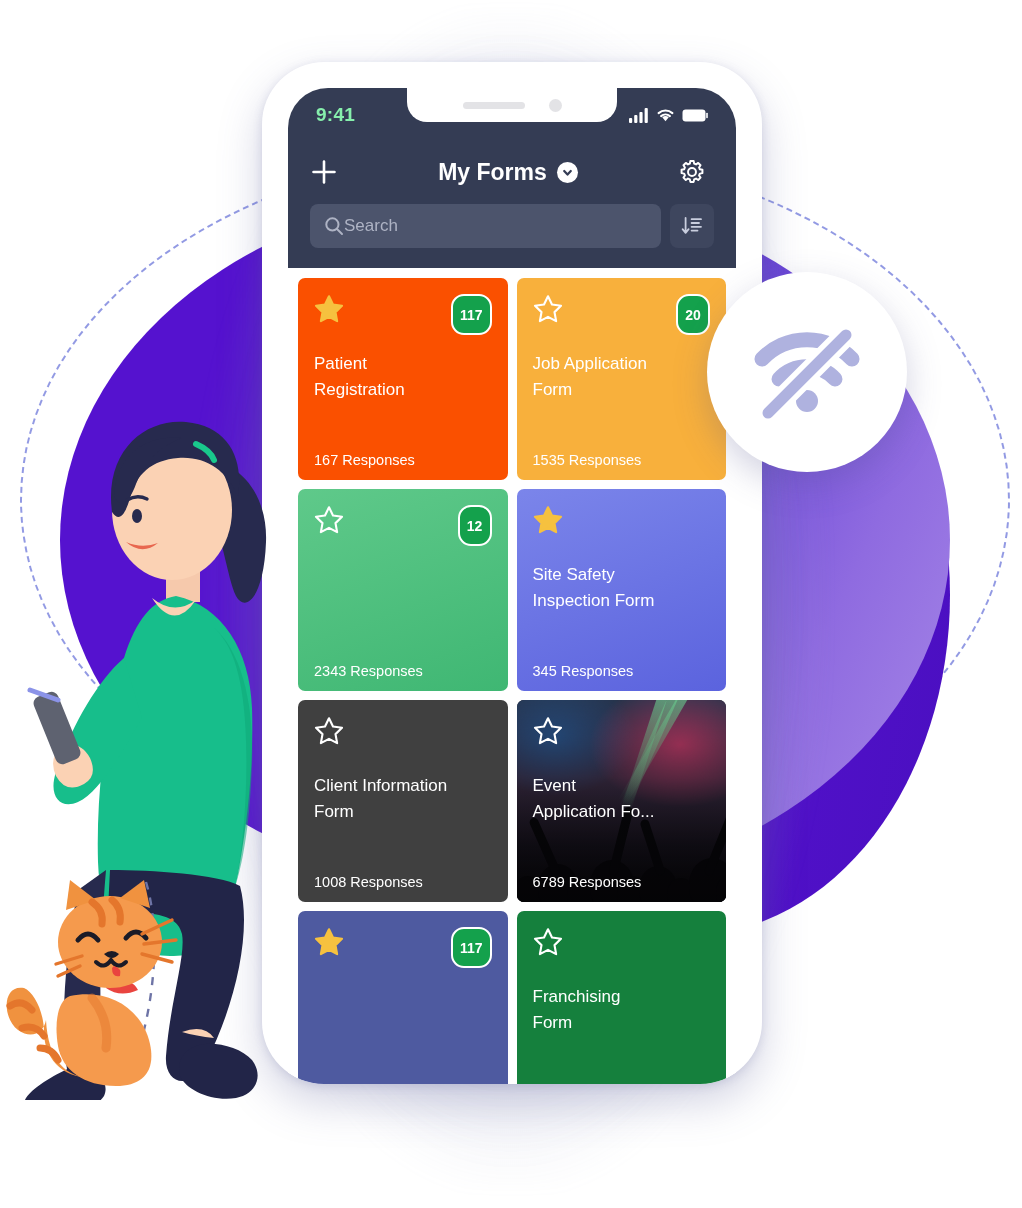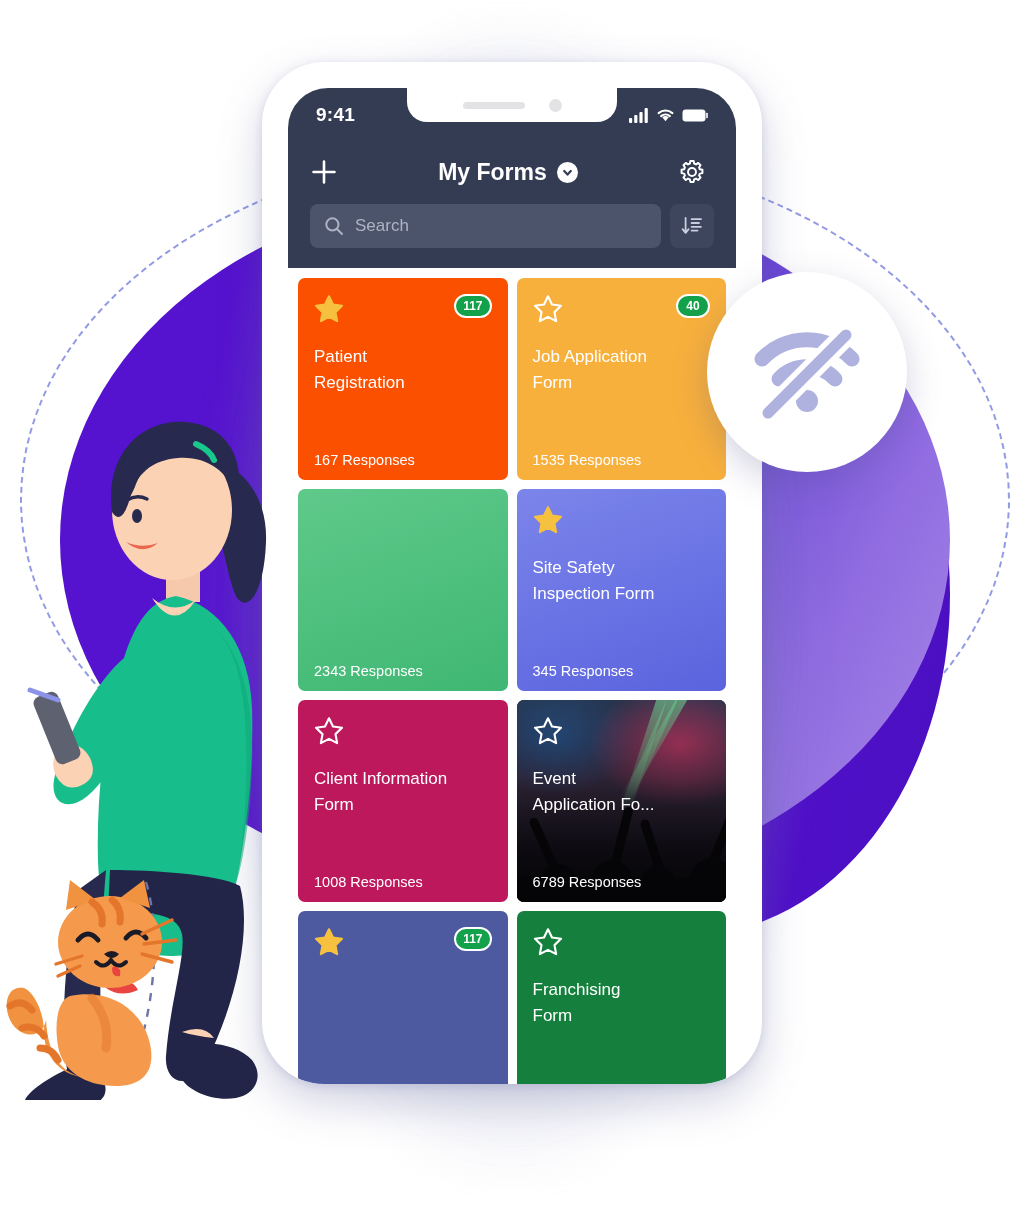--- a/index.html
+++ b/index.html
@@ -77,21 +77,21 @@
   .btn-side.b1 { top: 202px; height: 42px; }
   .btn-side.b2 { top: 268px; height: 74px; }
   .btn-side.b3 { top: 360px; height: 74px; }
 
   
   .statusbar {
     position: relative; height: 54px;
     background: #343C54;
     display: flex; align-items: center; justify-content: space-between;
     padding: 0 28px;
-    color: #ffffff;
+    color: #86efac;
   }
   .clock { font-size: 19px; font-weight: bold; letter-spacing: .3px; }
   .status-right { display: flex; align-items: center; gap: 7px; }
   .notch {
     position: absolute; left: 50%; transform: translateX(-50%);
     top: 0; width: 210px; height: 34px;
     background: #ffffff;
     border-radius: 0 0 20px 20px;
     display: flex; align-items: center; justify-content: center; gap: 24px;
     z-index: 4;
@@ -120,21 +120,21 @@
 
   
   .searchrow {
     background: #343C54;
     padding: 8px 22px 20px 22px;
     display: flex; align-items: center; gap: 9px;
   }
   .searchbox {
     flex: 1; height: 44px; border-radius: 8px;
     background: #4C546C;
-    display: flex; align-items: center; gap: 11px;
+    display: flex; align-items: center; 
     padding: 0 14px;
   }
   .search-ph { color: #AEB3C4; font-size: 17px; }
   .sortbtn {
     width: 44px; height: 44px; border-radius: 8px;
     background: #3E465E;
     display: flex; align-items: center; justify-content: center;
   }
 
   
@@ -164,25 +164,25 @@
     color: #fff; font-size: 17px; line-height: 1.55;
     font-weight: normal;
     white-space: pre-line;
   }
   .card-resp {
     position: relative; z-index: 3;
     margin-top: auto;
     color: #fff; font-size: 14.5px;
   }
   .badge {
-    min-width: 34px; height: 24px; padding: 0 7px;
+    min-width: 34px; height: 41px; padding: 0 7px;
     border-radius: 13px;
     background: #14A14C;
     border: 2px solid #fff;
-    color: #fff; font-size: 12px; font-weight: bold;
+    color: #fff; font-size: 14px; font-weight: bold;
     display: flex; align-items: center; justify-content: center;
   }
   .badge.hidden { visibility: hidden; }
 
   
   .photo-bg { position: absolute; inset: 0; z-index: 0; overflow: hidden; }
   .photo-bg .sky {
     position: absolute; inset: 0;
     background:
       radial-gradient(ellipse 70% 50% at 78% 22%, rgba(227,60,110,.75) 0%, rgba(227,60,110,0) 62%),
@@ -318,41 +318,47 @@
             </div>
             <div class="card-title">Patient
 Registration</div>
             <div class="card-resp">167 Responses</div>
           </div>
           <div class="card" style="background: rgb(248, 176, 60);">
             <div class="card-top">
               <span><svg width="30" height="30" viewBox="0 0 24 24">
                   <polygon points="12 1.8 15.2 8.4 22.4 9.4 17.2 14.5 18.5 21.7 12 18.3 5.5 21.7 6.8 14.5 1.6 9.4 8.8 8.4" fill="none" stroke="#ffffff" stroke-width="1.7" stroke-linejoin="round"></polygon>
                 </svg></span>
-              <span class="badge">40</span>
+              <span class="badge">20</span>
             </div>
             <div class="card-title">Job Application
 Form</div>
             <div class="card-resp">1535 Responses</div>
           </div>
           <div class="card" style="background: linear-gradient(160deg, rgb(95, 201, 138) 0%, rgb(63, 183, 115) 100%);">
+            <div class="card-top">
+              <span><svg width="30" height="30" viewBox="0 0 24 24">
+                  <polygon points="12 1.8 15.2 8.4 22.4 9.4 17.2 14.5 18.5 21.7 12 18.3 5.5 21.7 6.8 14.5 1.6 9.4 8.8 8.4" fill="none" stroke="#ffffff" stroke-width="1.7" stroke-linejoin="round"></polygon>
+                </svg></span>
+              <span class="badge">12</span>
+            </div>
             <div class="card-resp">2343 Responses</div>
           </div>
           <div class="card" style="background: linear-gradient(160deg, rgb(123, 133, 234) 0%, rgb(91, 99, 222) 100%);">
             <div class="card-top">
               <span><svg width="30" height="30" viewBox="0 0 24 24">
                   <polygon points="12 1.8 15.2 8.4 22.4 9.4 17.2 14.5 18.5 21.7 12 18.3 5.5 21.7 6.8 14.5 1.6 9.4 8.8 8.4" fill="#F6C13F" stroke="#F6C13F" stroke-width="1.7" stroke-linejoin="round"></polygon>
                 </svg></span>
               <span class="badge hidden"></span>
             </div>
             <div class="card-title">Site Safety
 Inspection Form</div>
             <div class="card-resp">345 Responses</div>
           </div>
-          <div class="card" style="background: #be185d;">
+          <div class="card" style="background: #404040;">
             <div class="card-top">
               <span><svg width="30" height="30" viewBox="0 0 24 24">
                   <polygon points="12 1.8 15.2 8.4 22.4 9.4 17.2 14.5 18.5 21.7 12 18.3 5.5 21.7 6.8 14.5 1.6 9.4 8.8 8.4" fill="none" stroke="#ffffff" stroke-width="1.7" stroke-linejoin="round"></polygon>
                 </svg></span>
               <span class="badge hidden"></span>
             </div>
             <div class="card-title">Client Information
 Form</div>
             <div class="card-resp">1008 Responses</div>
           </div>

